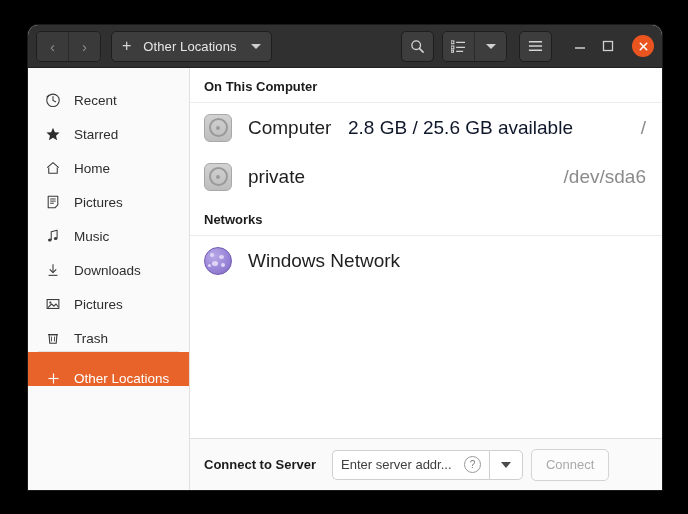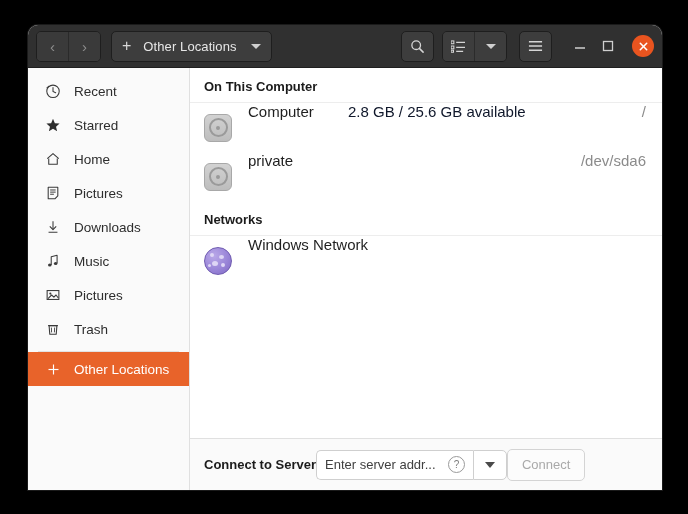--- a/index.html
+++ b/index.html
@@ -119,21 +119,21 @@
   
   #sidebar {
     width: 162px;
     background: #fafafa;
     border-right: 1px solid #e0e0e0;
     position: relative;
     box-sizing: border-box;
     padding-top: 6px;
   }
   .side-item {
-    display: flex; align-items: center;
+    display: flex; align-items: flex-end;
     height: 34px;
     padding-left: 14px;
     color: #2d2d2d;
     font-size: 13.5px;
     cursor: pointer;
   }
   .side-item .si-icon {
     width: 22px; margin-right: 10px;
     display: flex; align-items: center; justify-content: center;
     color: #3a3a3a;
@@ -156,42 +156,42 @@
     position: relative;
   }
   #scroll { flex: 1; overflow: hidden; }
 
   .sec-head {
     font-size: 13px; font-weight: bold; color: #1b1b1b;
     padding: 11px 0 8px 14px;
     border-bottom: 1px solid #ededed;
   }
   .row {
-    display: flex; 
+    display: flex; align-items: center;
     height: 49px;
     padding-left: 14px;
-    font-size: 15px;
+    font-size: 19px;
     color: #1f1f1f;
     cursor: pointer;
   }
   .row .r-icon { width: 34px; margin-right: 10px; display: flex; align-items: center; }
   .row .r-name { width: 100px; }
   .row .r-info { color: #0f172a; flex: 1; }
   .row .r-dev { color: #8b8b8b; padding-right: 16px; text-align: right; }
 
   
   #connectbar {
     height: 52px;
     background: #fafafa;
     border-top: 1px solid #e0e0e0;
     display: flex; align-items: center;
     padding: 0 14px;
     box-sizing: border-box;
   }
-  #connectbar .cs-label { font-size: 13px; font-weight: bold; color: #1b1b1b; }
+  #connectbar .cs-label { font-size: 13px; font-weight: bold; color: #1b1b1b; margin-right: 16px; }
   .entrygroup { display: flex; align-items: stretch; }
   .entry {
     width: 157px; height: 30px;
     background: #ffffff;
     border: 1px solid #cfcfcf;
     border-right: none;
     border-radius: 5px 0 0 5px;
     display: flex; align-items: center;
     padding: 0 8px;
     box-sizing: border-box;
@@ -212,21 +212,21 @@
     cursor: pointer;
     box-sizing: border-box;
   }
   .caret-dark {
     width: 0; height: 0;
     border-left: 5px solid transparent;
     border-right: 5px solid transparent;
     border-top: 6px solid #4a4a4a;
   }
   .connectbtn {
-    margin-left: 0;
+    margin-left: 8px;
     height: 30px; padding: 0 14px;
     display: flex; align-items: center; justify-content: flex-end;
     background: #fcfcfc;
     border: 1px solid #d4d4d4;
     border-radius: 5px;
     color: #a9a9a9;
     font-size: 13px;
     cursor: default;
   }
 
@@ -373,37 +373,37 @@
             <line x1="5.8" y1="8" x2="12" y2="8" stroke="#3a3a3a" stroke-width="1.1"></line>
             <line x1="5.8" y1="10.4" x2="10" y2="10.4" stroke="#3a3a3a" stroke-width="1.1"></line>
           </svg>
         </span>
         <span>Pictures</span>
       </div>
 
       <div class="side-item">
         <span class="si-icon">
           <svg width="16" height="16" viewBox="0 0 18 18">
+            <path d="M7 13.4 V4.2 L13.6 2.6 V11.6" fill="none" stroke="#3a3a3a" stroke-width="1.2" stroke-linejoin="round"></path>
+            <ellipse cx="5.4" cy="13.6" rx="2" ry="1.7" fill="#3a3a3a"></ellipse>
+            <ellipse cx="12" cy="11.8" rx="2" ry="1.7" fill="#3a3a3a"></ellipse>
+          </svg>
+        </span>
+        <span>Music</span>
+      </div>
+
+      <div class="side-item">
+        <span class="si-icon">
+          <svg width="16" height="16" viewBox="0 0 18 18">
             <line x1="9" y1="2.6" x2="9" y2="11.4" stroke="#3a3a3a" stroke-width="1.2"></line>
             <polyline points="5.4,8.2 9,12 12.6,8.2" fill="none" stroke="#3a3a3a" stroke-width="1.2" stroke-linejoin="round"></polyline>
             <line x1="4" y1="15" x2="14" y2="15" stroke="#3a3a3a" stroke-width="1.2"></line>
           </svg>
         </span>
         <span>Downloads</span>
-      </div>
-
-      <div class="side-item">
-        <span class="si-icon">
-          <svg width="16" height="16" viewBox="0 0 18 18">
-            <path d="M7 13.4 V4.2 L13.6 2.6 V11.6" fill="none" stroke="#3a3a3a" stroke-width="1.2" stroke-linejoin="round"></path>
-            <ellipse cx="5.4" cy="13.6" rx="2" ry="1.7" fill="#3a3a3a"></ellipse>
-            <ellipse cx="12" cy="11.8" rx="2" ry="1.7" fill="#3a3a3a"></ellipse>
-          </svg>
-        </span>
-        <span>Music</span>
       </div>
 
       <div class="side-item">
         <span class="si-icon">
           <svg width="16" height="16" viewBox="0 0 18 18">
             <rect x="2.4" y="4" width="13.2" height="10" fill="none" stroke="#3a3a3a" stroke-width="1.2"></rect>
             <circle cx="6" cy="7.4" r="1.2" fill="#3a3a3a"></circle>
             <polyline points="3.4,13 7.4,9 10,11.4 12.4,9 15,12.4" fill="none" stroke="#3a3a3a" stroke-width="1.2" stroke-linejoin="round"></polyline>
           </svg>
         </span>

